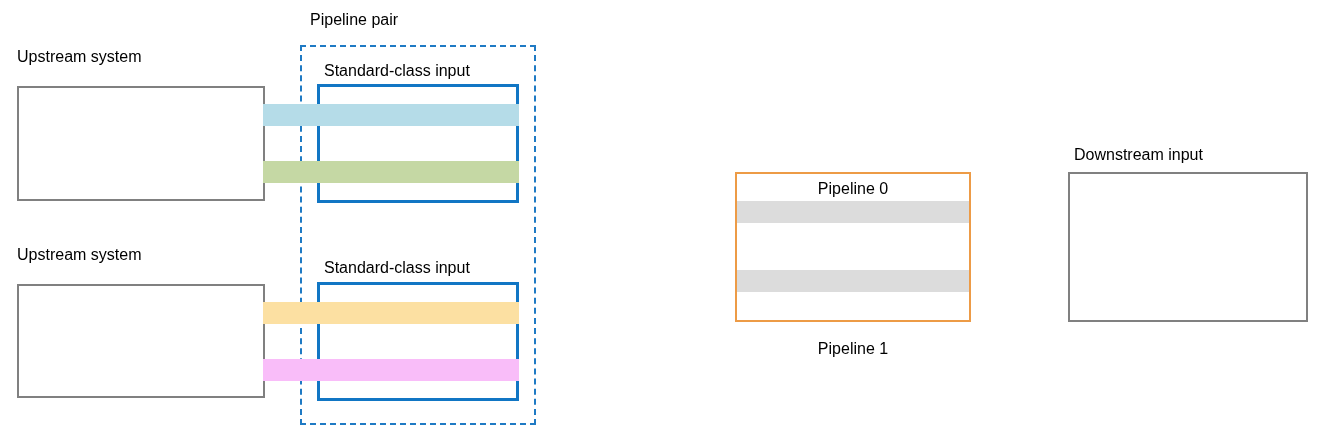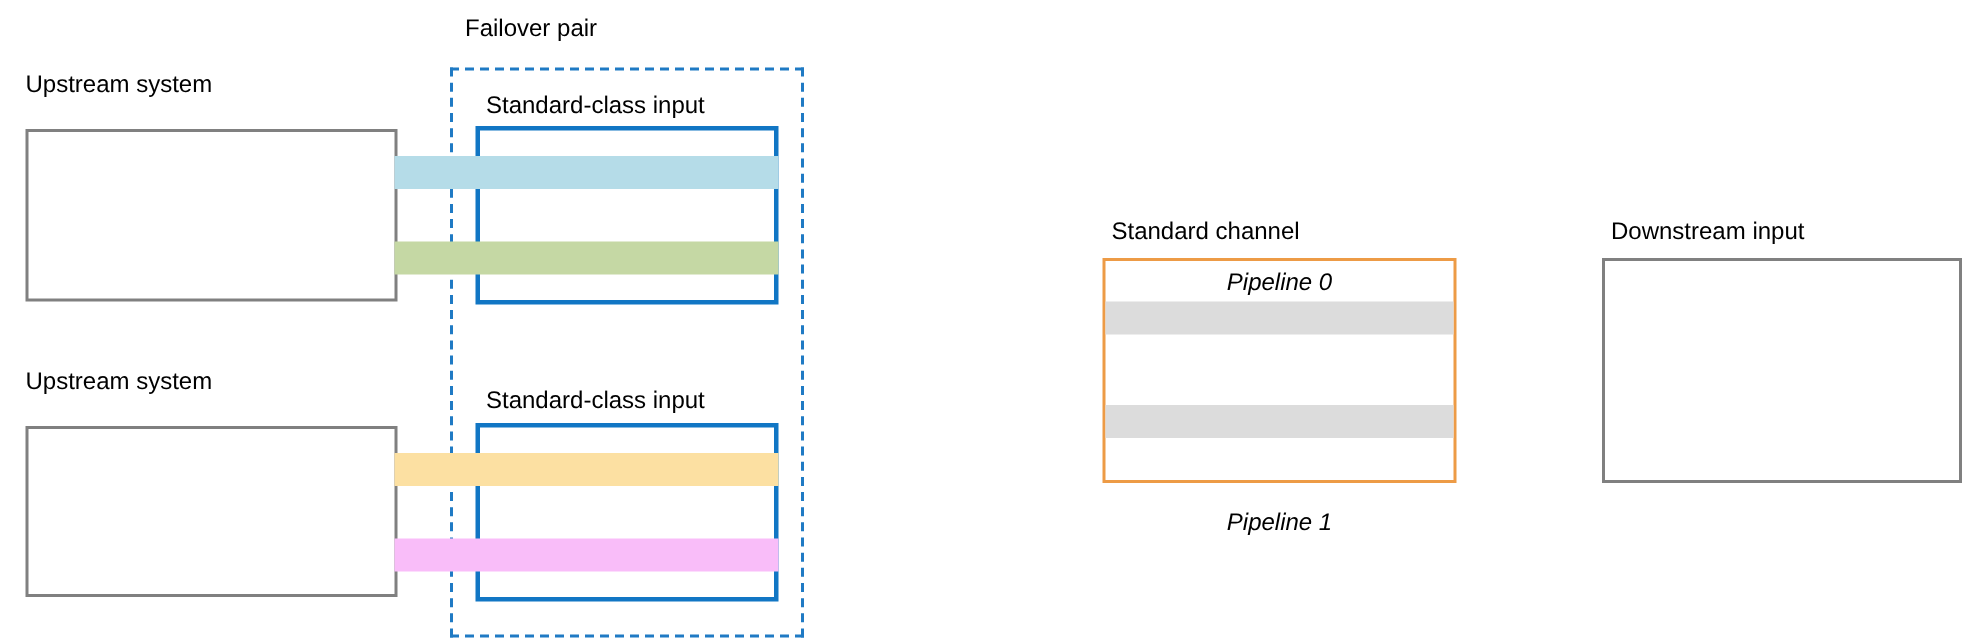--- a/index.html
+++ b/index.html
@@ -70,29 +70,28 @@
     background: #DCDCDC;
   }
   .pipeline-label {
     position: absolute;
     width: 100%;
     text-align: center;
     font-size: 16px;
     line-height: 20px;
     color: #000000;
     white-space: nowrap;
-    font-style: italic;
   }
 </style>
 </head>
 <body>
 
 <div id="canvas">
 
-  <div class="label" style="left:310px; top:10px;">Failover pair</div>
+  <div class="label" style="left:310px; top:10px;">Pipeline pair</div>
 
   <div class="failover-box" style="left:300px; top:45px; width:236px; height:380px;"></div>
 
   <div class="label" style="left:17px; top:47px;">Upstream system</div>
   <div class="sys-box" style="left:17px; top:86px; width:248px; height:115px;"></div>
 
   <div class="label" style="left:324px; top:61px;">Standard-class input</div>
   <div class="input-box" style="left:317px; top:84px; width:202px; height:119px;"></div>
 
   <div class="band band-blue" style="left:263px; top:104px; width:256px;"></div>
@@ -102,21 +101,20 @@
   <div class="label" style="left:17px; top:245px;">Upstream system</div>
   <div class="sys-box" style="left:17px; top:284px; width:248px; height:114px;"></div>
 
   <div class="label" style="left:324px; top:258px;">Standard-class input</div>
   <div class="input-box" style="left:317px; top:282px; width:202px; height:119px;"></div>
 
   <div class="band band-yellow" style="left:263px; top:302px; width:256px;"></div>
 
   <div class="band band-pink" style="left:263px; top:359px; width:256px;"></div>
 
-  <div class="label" style="left:741px; top:145px;">Standard channel</div>
   <div class="channel-box" style="left:735px; top:172px; width:236px; height:150px;">
     <div class="pipeline-label" style="left:0; top:5px;">Pipeline 0</div>
     <div class="channel-band" style="left:0; top:27px; width:100%; height:22px;"></div>
     <div class="channel-band" style="left:0; top:96px; width:100%; height:22px;"></div>
     <div class="pipeline-label" style="left:0; top:119px;margin-top:46px;">Pipeline 1</div>
   </div>
 
   <div class="label" style="left:1074px; top:145px;">Downstream input</div>
   <div class="sys-box" style="left:1068px; top:172px; width:240px; height:150px;"></div>
 

